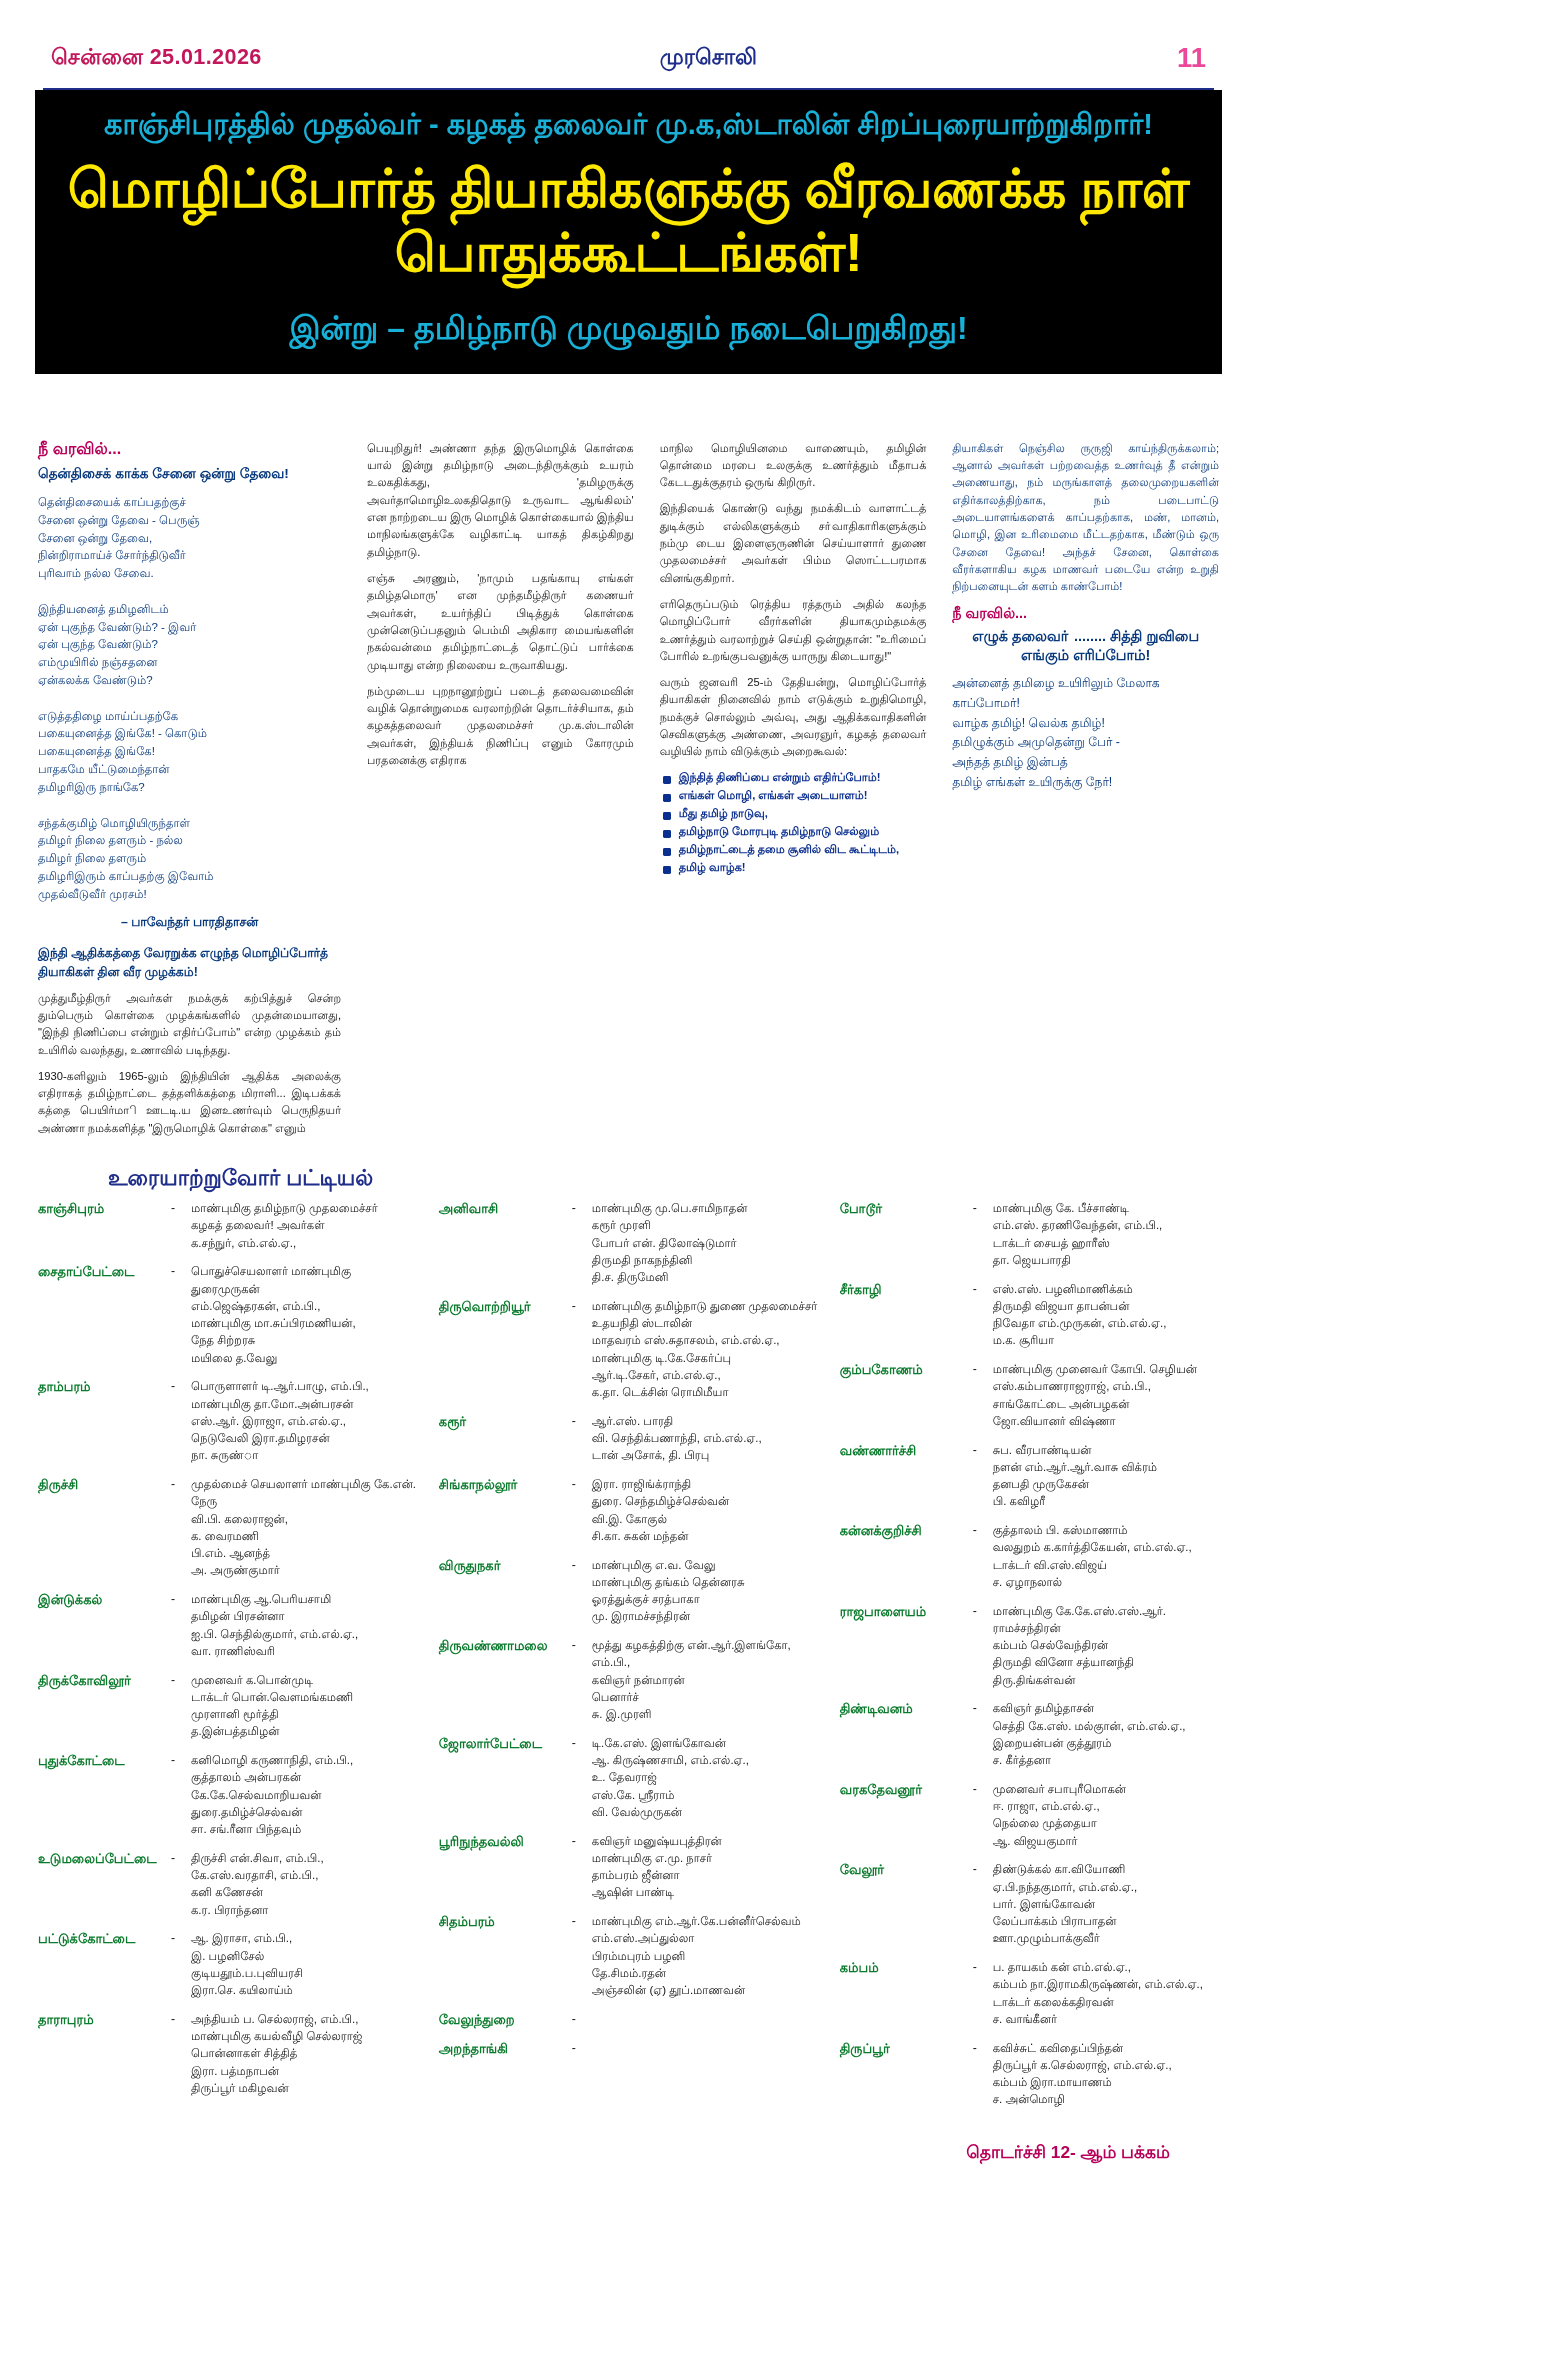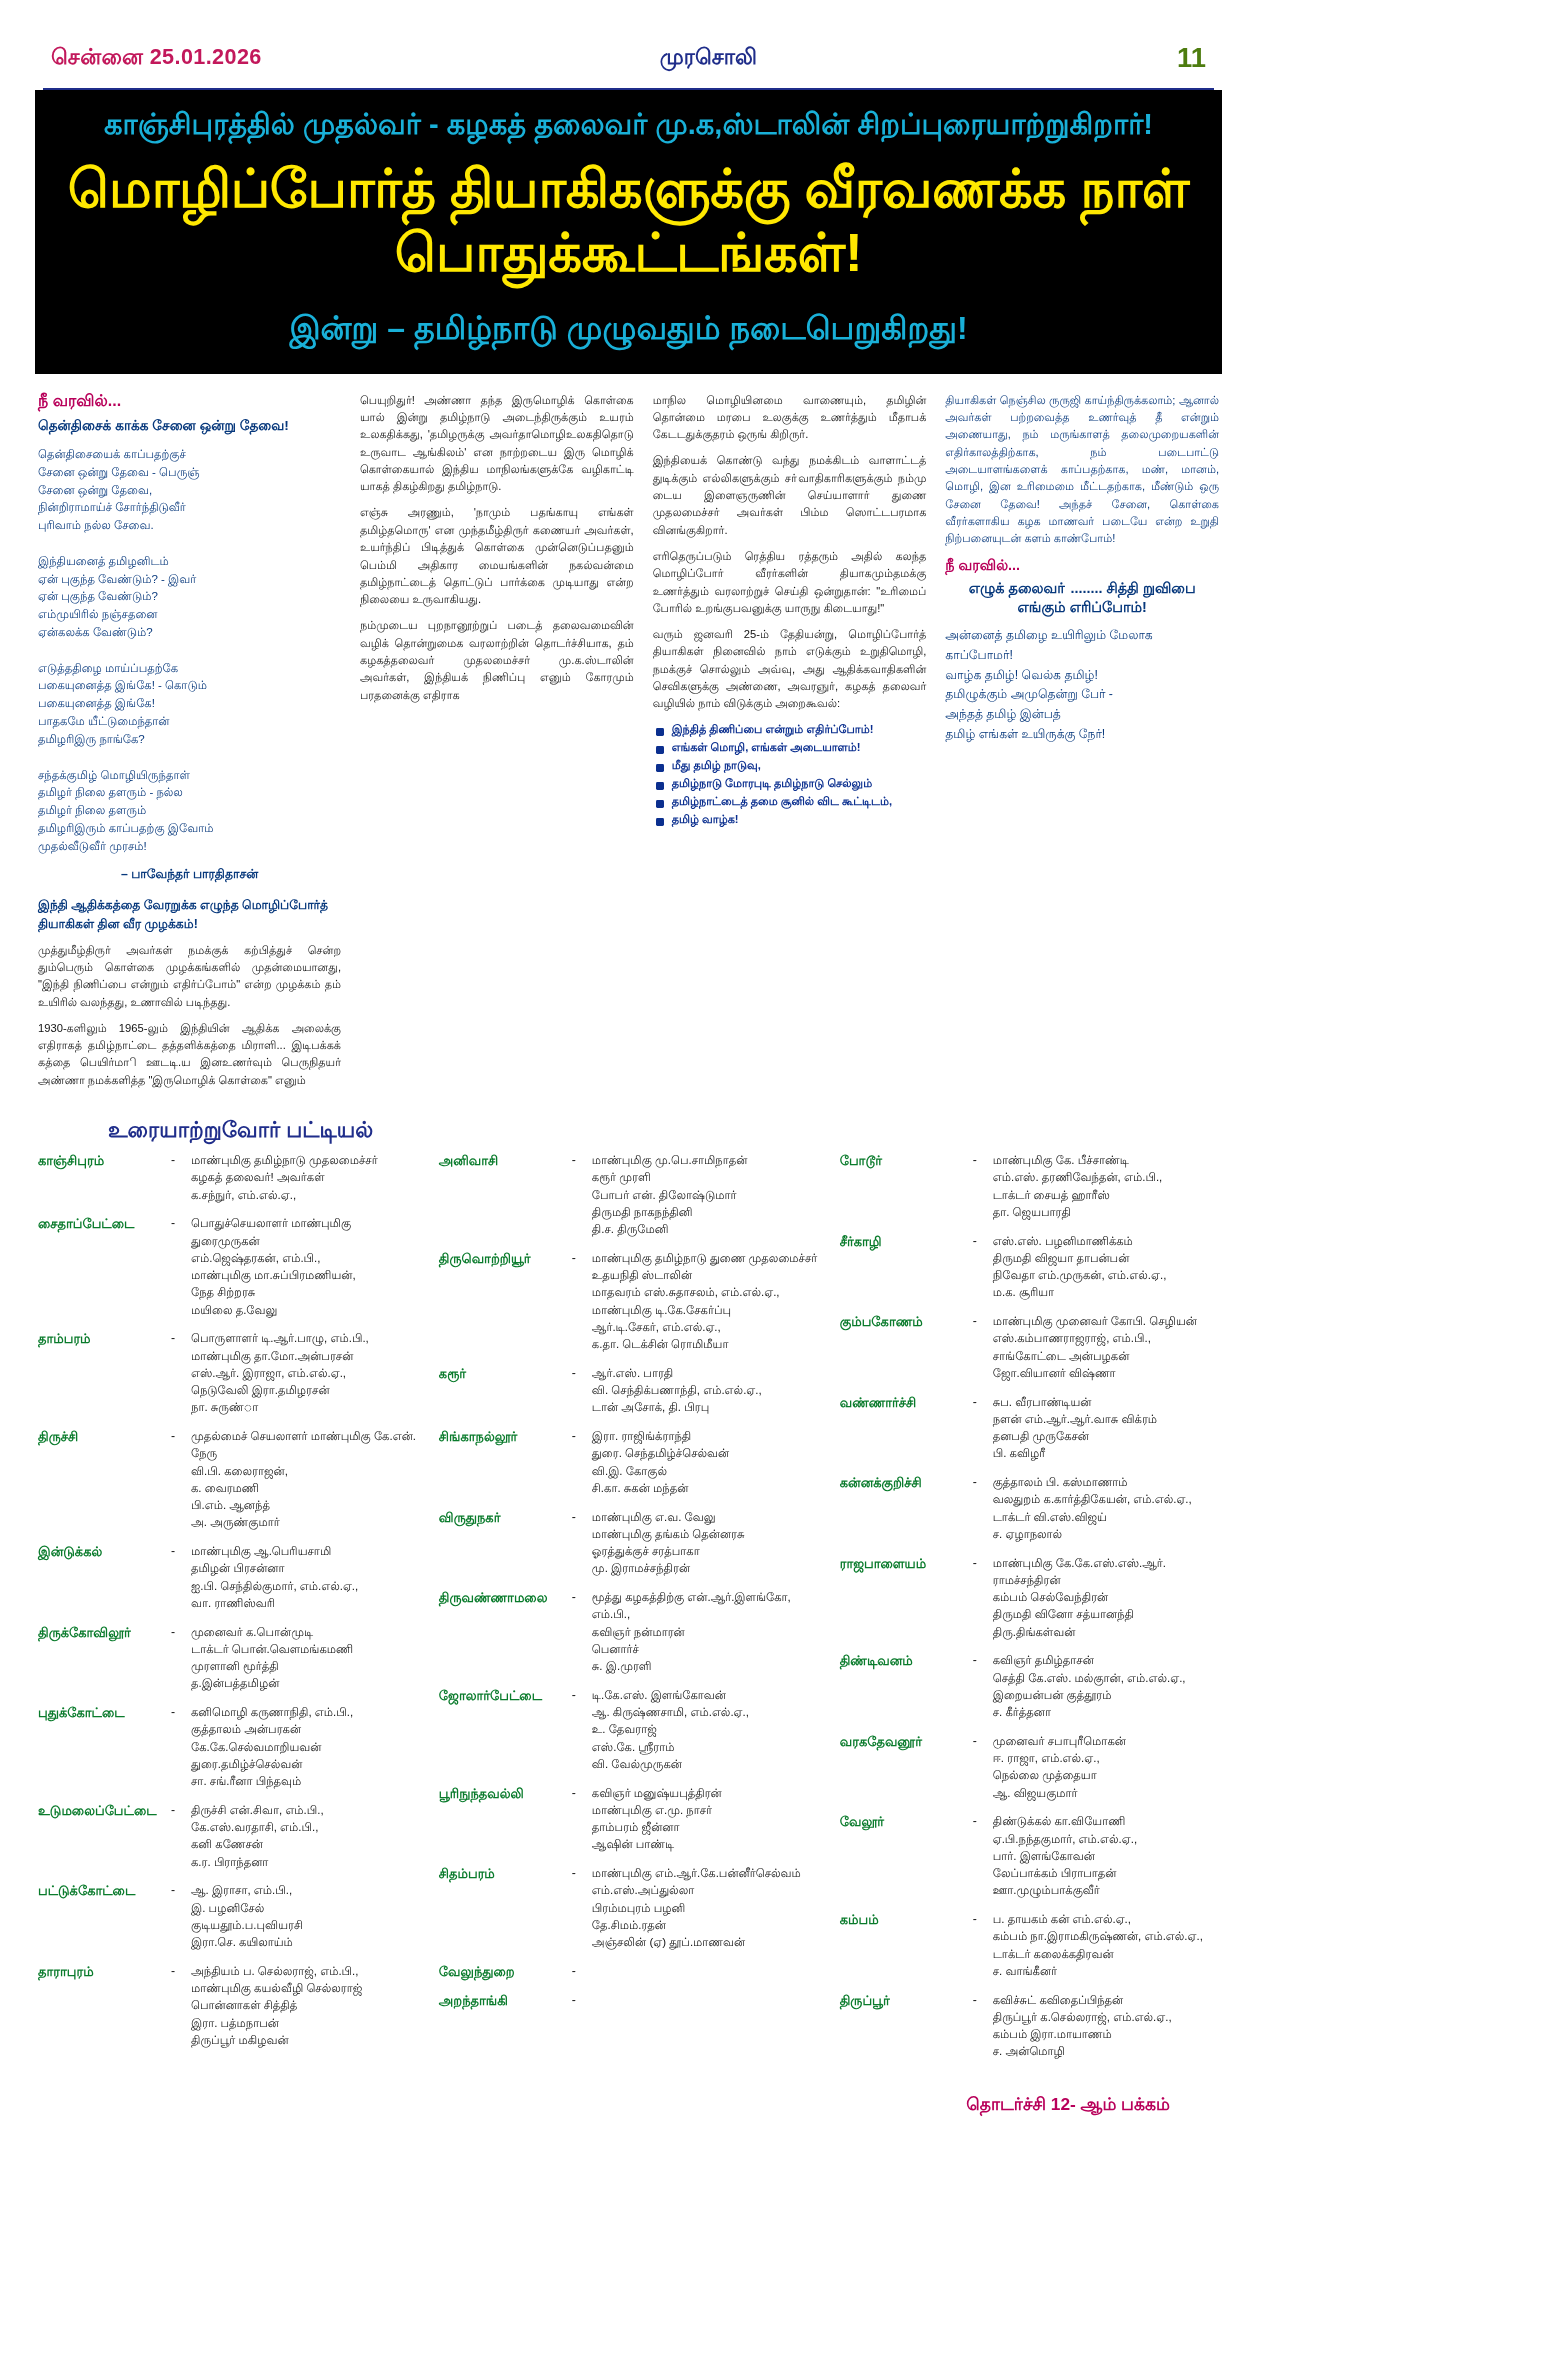--- a/index.html
+++ b/index.html
@@ -33,21 +33,21 @@
   }
   .masthead .center {
     flex: 1 1 auto;
     text-align: center;
     color: #1f2d8a;
     font-size: 21.6px;
     font-weight: bold;
   }
   .masthead .right {
     flex: 0 0 auto;
-    color: #4d7c0f;
+    color: #ec4899;
     font-size: 27.4px;
     font-weight: bold;
     min-width: 51px;
     text-align: right;
   }
   .rule {
     border: none;
     border-top: 2.2px solid #1f2d8a;
     margin: 7.2px 43px 0 43px;
   }
@@ -78,23 +78,24 @@
     color: #19b0d8;
     font-size: 32px;
     font-weight: bold;
     line-height: 1.3;
     margin-top: 24px;
   }
 
   
   .body-wrap {
     display: flex;
-    gap: 19px;
+    gap: 26px;
     padding: 17.3px 38px 0 38px;
     align-items: flex-start;
+    margin-top: 48px;
   }
   .col {
     flex: 1 1 0;
     min-width: 0;
   }
   .col-narrow { flex: 0 0 303px; }
 
   .sec-title {
     color: #b8005a;
     font-size: 16px;

